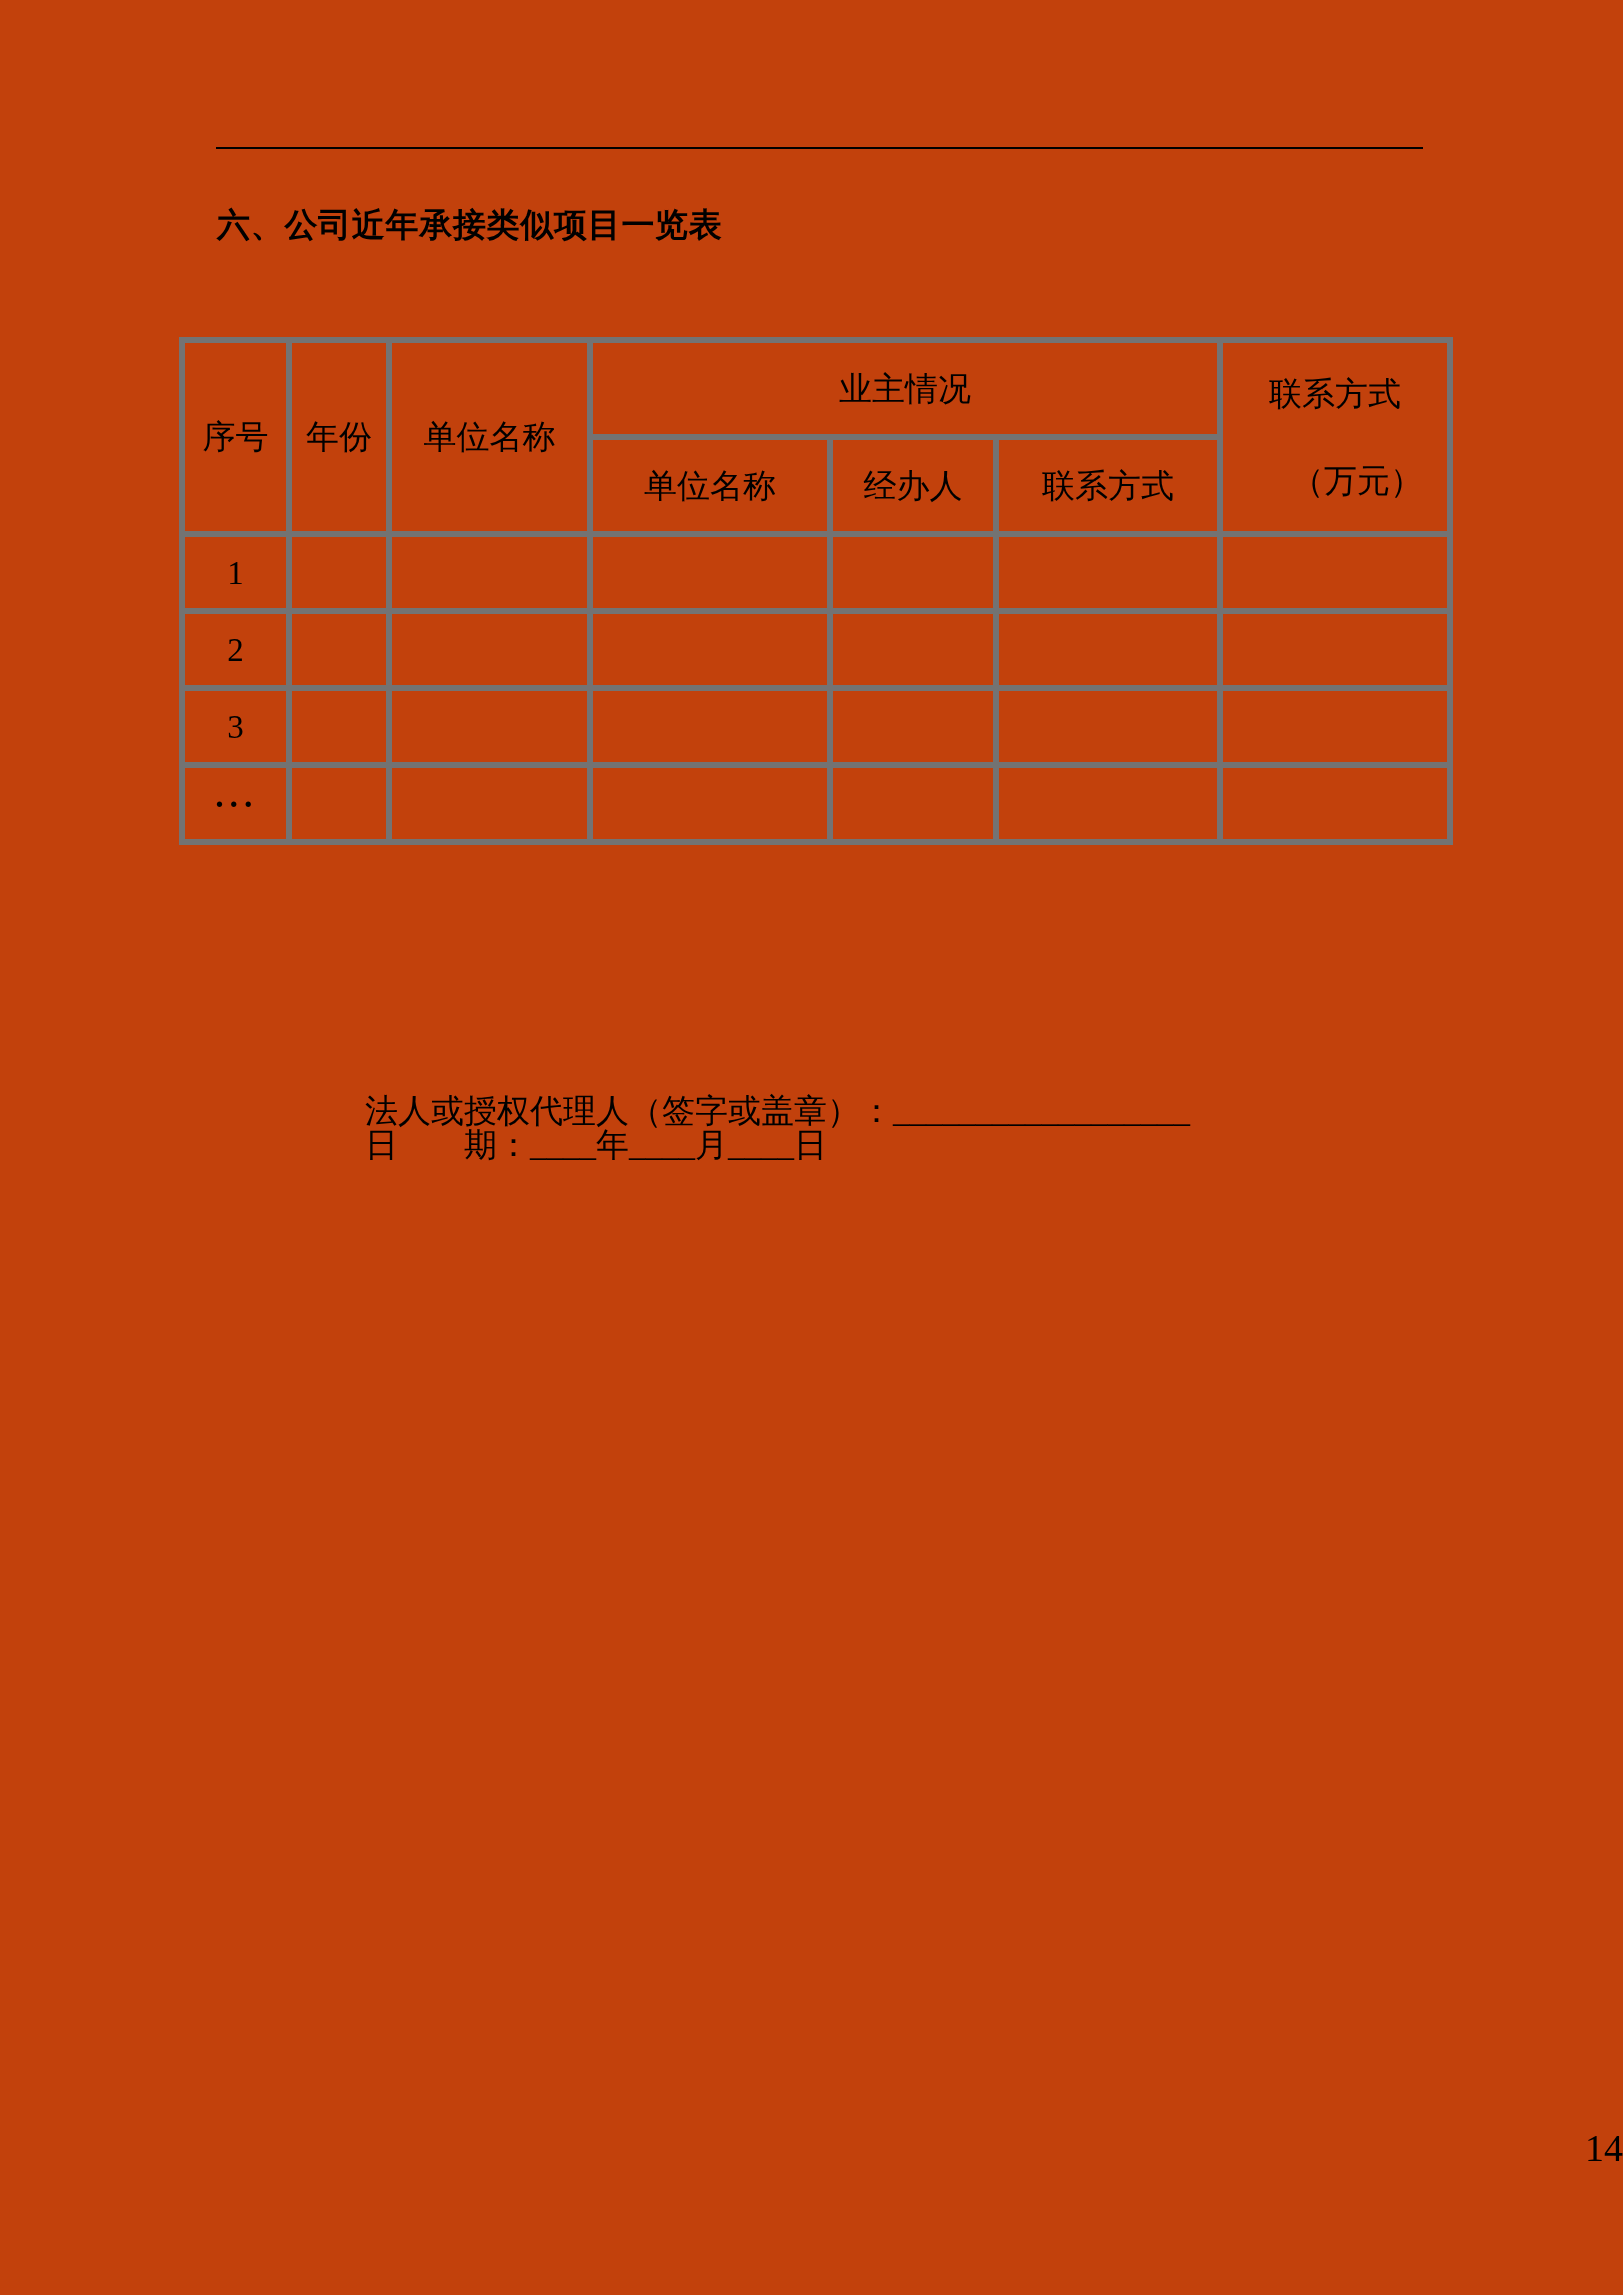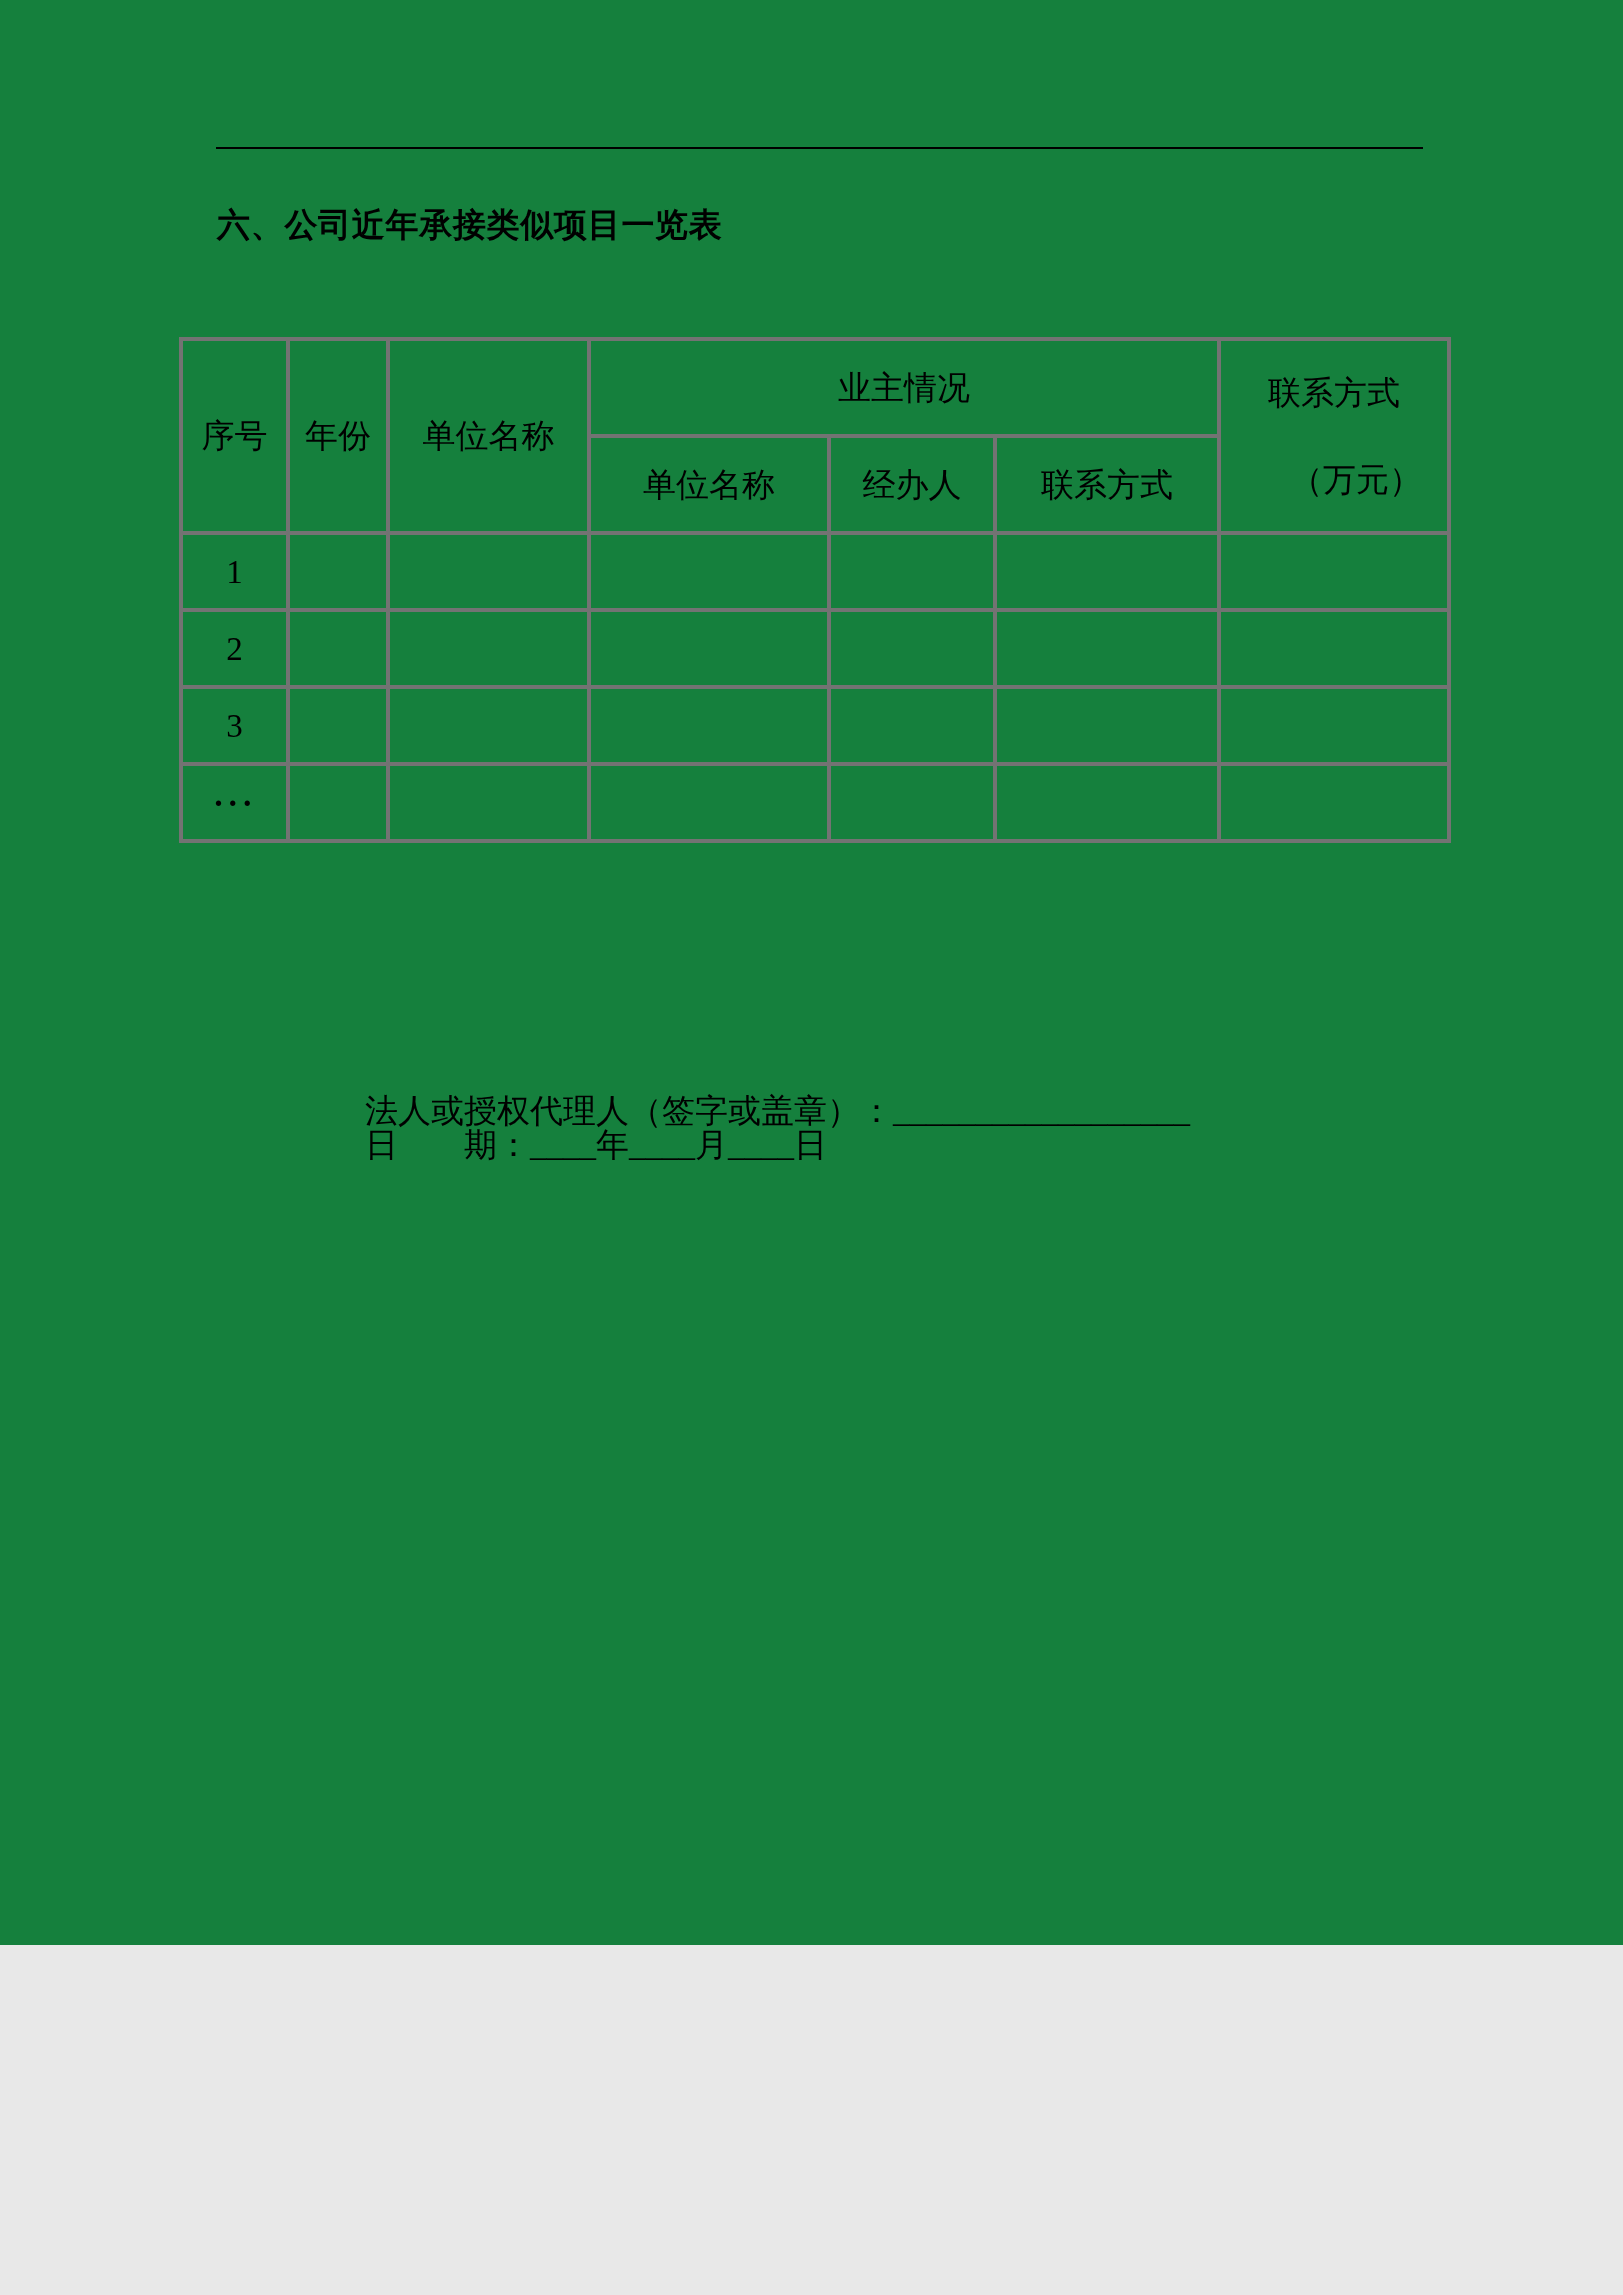--- a/index.html
+++ b/index.html
@@ -1,39 +1,39 @@
 <!DOCTYPE html>
 <html style="font-size:11px"><head>
 <meta charset="utf-8">
 <style>
   html,body{margin:0;padding:0;background:#e8e8e8;}
   .page{
     position:relative;
-    width:1623px;height:1945px;
-    background:#15803d;
+    width:1623px;height:2295px;
+    background:#c2410c;
     color:#000000;
     font-family:"Liberation Serif","DejaVu Serif",serif;
     overflow:hidden;
   }
   .header-rule{
     position:absolute;left:216px;top:147px;
     width:1207px;height:2px;background:#000000;
   }
   .heading{
     position:absolute;left:217px;top:205px;
     font-size:33px;font-weight:bold;line-height:40px;
     letter-spacing:0.7px;white-space:pre;
   }
   table.projects{
     position:absolute;left:179px;top:337px;
     width:1269px;
     border-collapse:collapse;table-layout:fixed;
   }
   table.projects td{
-    border:4px solid #737373;
+    border:6px solid #737373;
     text-align:center;vertical-align:middle;
     font-size:33px;line-height:38px;
     padding:0;overflow:hidden;
   }
   tr.header-row-1{height:97px;}
   tr.header-row-2{height:97px;}
   tr.data-row{height:77px;}
   .amount-line-2{margin-top:49px;padding-left:44px;}
   td.dots-cell{font-weight:bold;letter-spacing:3.4px;}
   .sig-line{

